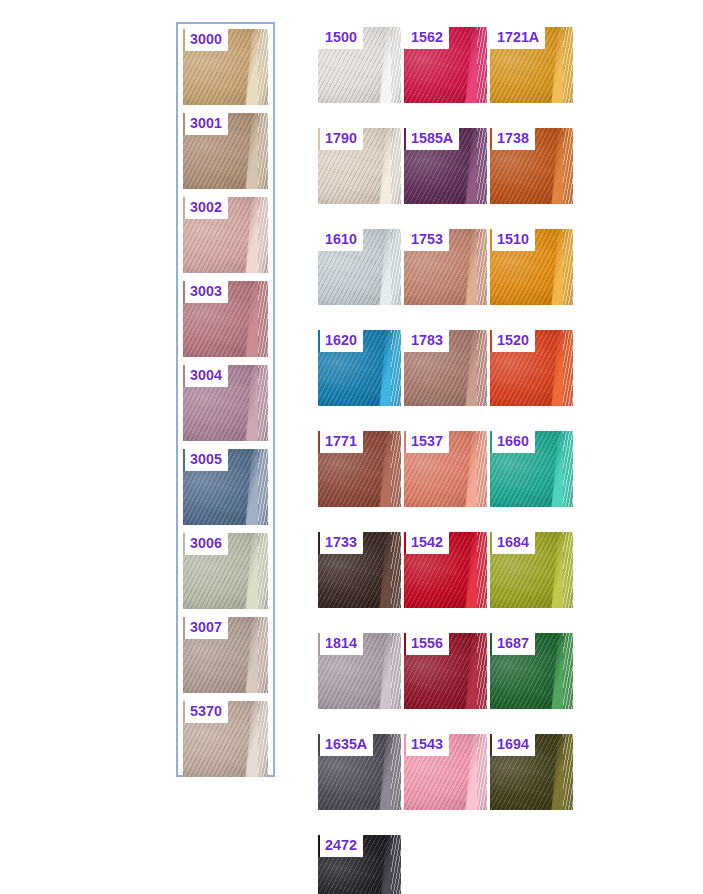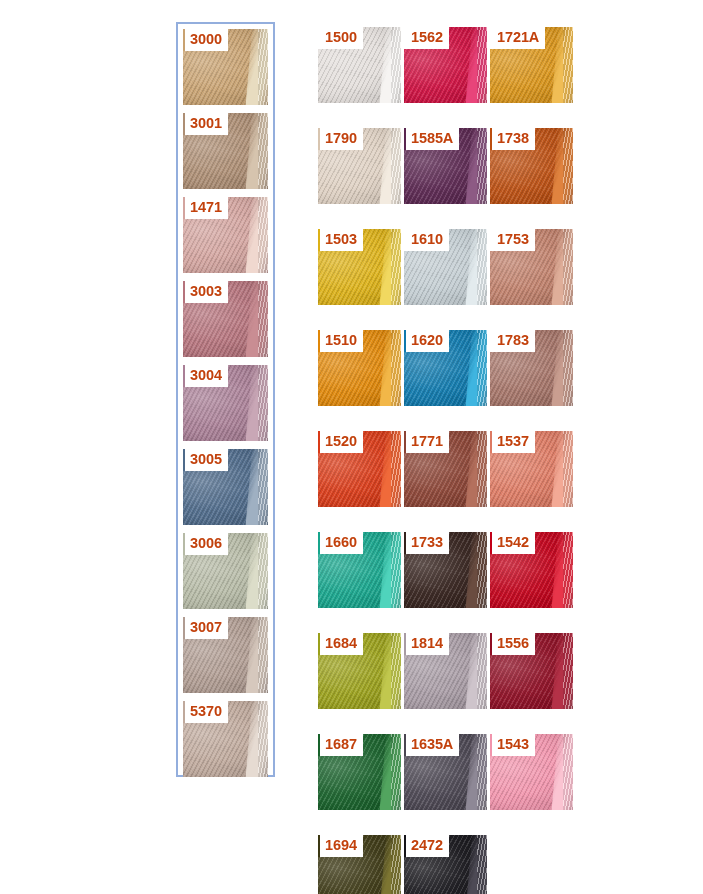--- a/index.html
+++ b/index.html
@@ -107,21 +107,21 @@
       rgba(0,0,0,0.10) 1px,
       rgba(0,0,0,0.10) 3px
     );
   }
 
   
   .code {
     position: absolute;
     left: 0; top: 0;
     background: #ffffff;
-    color: #c2410c;
+    color: #6d28d9;
     font-weight: bold;
     font-size: 14.5px;
     line-height: 19px;
     padding: 1px 6px 2px 5px;
     letter-spacing: -0.1px;
     white-space: nowrap;
     z-index: 3;
     border-left: 2px solid transparent;
   }
 
@@ -168,21 +168,21 @@
           <div class="code" style="border-left-color: rgb(173, 142, 116);">3001</div>
         </div>
         <div class="swatch">
           <div class="yarn">
             <div class="base" style="background: rgb(211, 164, 159);"></div>
             <div class="threads"></div>
             <div class="sheen"></div>
             <div class="edge" style="background: linear-gradient(100deg, rgba(255, 255, 255, 0) 0%, rgb(240, 216, 207) 38%, rgb(240, 216, 207) 70%, rgba(255, 255, 255, 0.25) 100%);"></div>
             <div class="edge2"></div>
           </div>
-          <div class="code" style="border-left-color: rgb(211, 164, 159);">1471</div>
+          <div class="code" style="border-left-color: rgb(211, 164, 159);">3002</div>
         </div>
         <div class="swatch">
           <div class="yarn">
             <div class="base" style="background: rgb(181, 115, 124);"></div>
             <div class="threads"></div>
             <div class="sheen"></div>
             <div class="edge" style="background: linear-gradient(100deg, rgba(255, 255, 255, 0) 0%, rgb(201, 141, 147) 38%, rgb(201, 141, 147) 70%, rgba(255, 255, 255, 0.25) 100%);"></div>
             <div class="edge2"></div>
           </div>
           <div class="code" style="border-left-color: rgb(181, 115, 124);">3003</div>
@@ -297,30 +297,20 @@
             <div class="base" style="background: rgb(187, 78, 16);"></div>
             <div class="threads"></div>
             <div class="sheen"></div>
             <div class="edge" style="background: linear-gradient(100deg, rgba(255, 255, 255, 0) 0%, rgb(224, 131, 63) 38%, rgb(224, 131, 63) 70%, rgba(255, 255, 255, 0.25) 100%);"></div>
             <div class="edge2"></div>
           </div>
           <div class="code" style="border-left-color: rgb(187, 78, 16);">1738</div>
         </div>
         <div class="swatch">
           <div class="yarn">
-            <div class="base" style="background: rgb(220, 177, 23);"></div>
-            <div class="threads"></div>
-            <div class="sheen"></div>
-            <div class="edge" style="background: linear-gradient(100deg, rgba(255, 255, 255, 0) 0%, rgb(241, 216, 96) 38%, rgb(241, 216, 96) 70%, rgba(255, 255, 255, 0.25) 100%);"></div>
-            <div class="edge2"></div>
-          </div>
-          <div class="code" style="border-left-color: rgb(220, 177, 23);">1503</div>
-        </div>
-        <div class="swatch">
-          <div class="yarn">
             <div class="base" style="background: rgb(195, 205, 210);"></div>
             <div class="threads"></div>
             <div class="sheen"></div>
             <div class="edge" style="background: linear-gradient(100deg, rgba(255, 255, 255, 0) 0%, rgb(227, 235, 238) 38%, rgb(227, 235, 238) 70%, rgba(255, 255, 255, 0.25) 100%);"></div>
             <div class="edge2"></div>
           </div>
           <div class="code">1610</div>
         </div>
         <div class="swatch">
           <div class="yarn">

